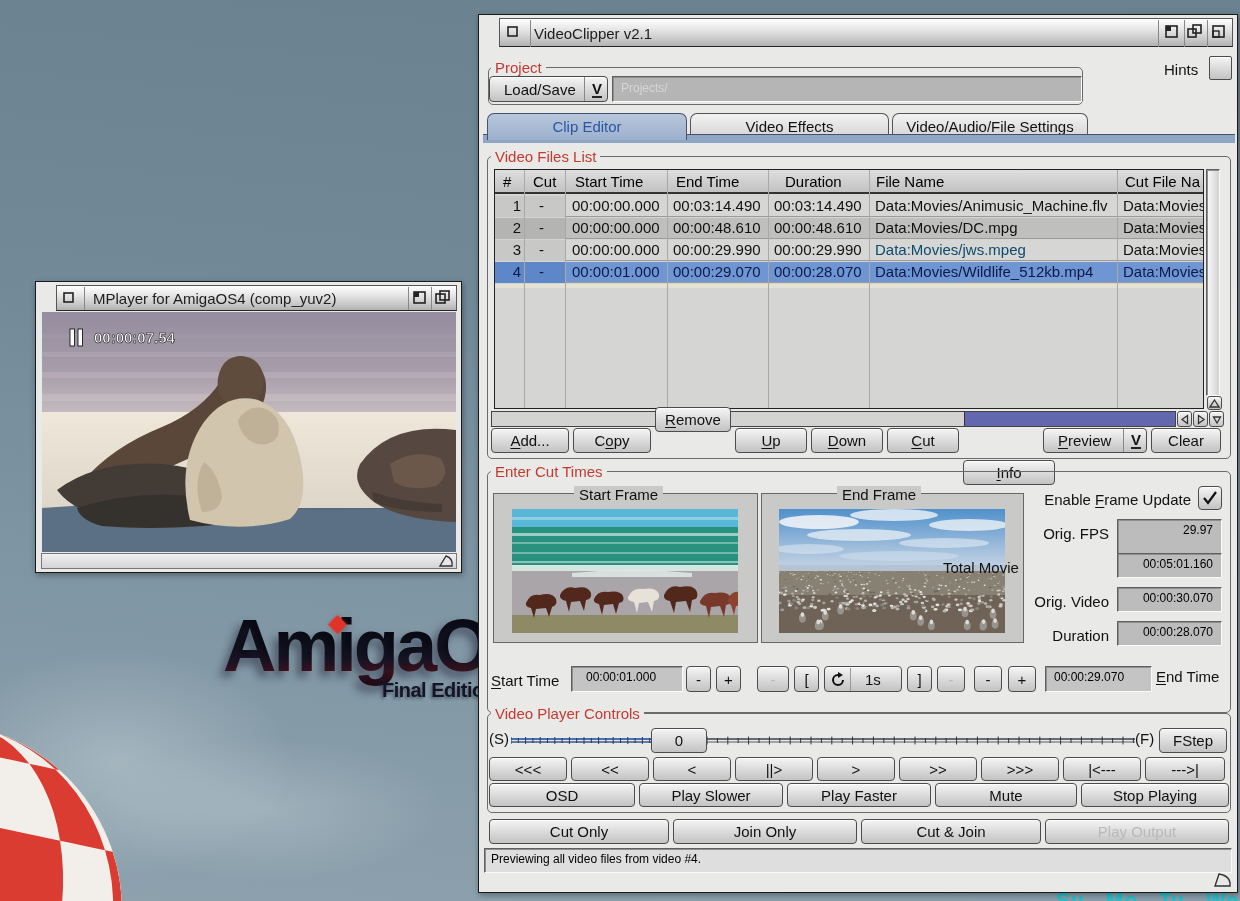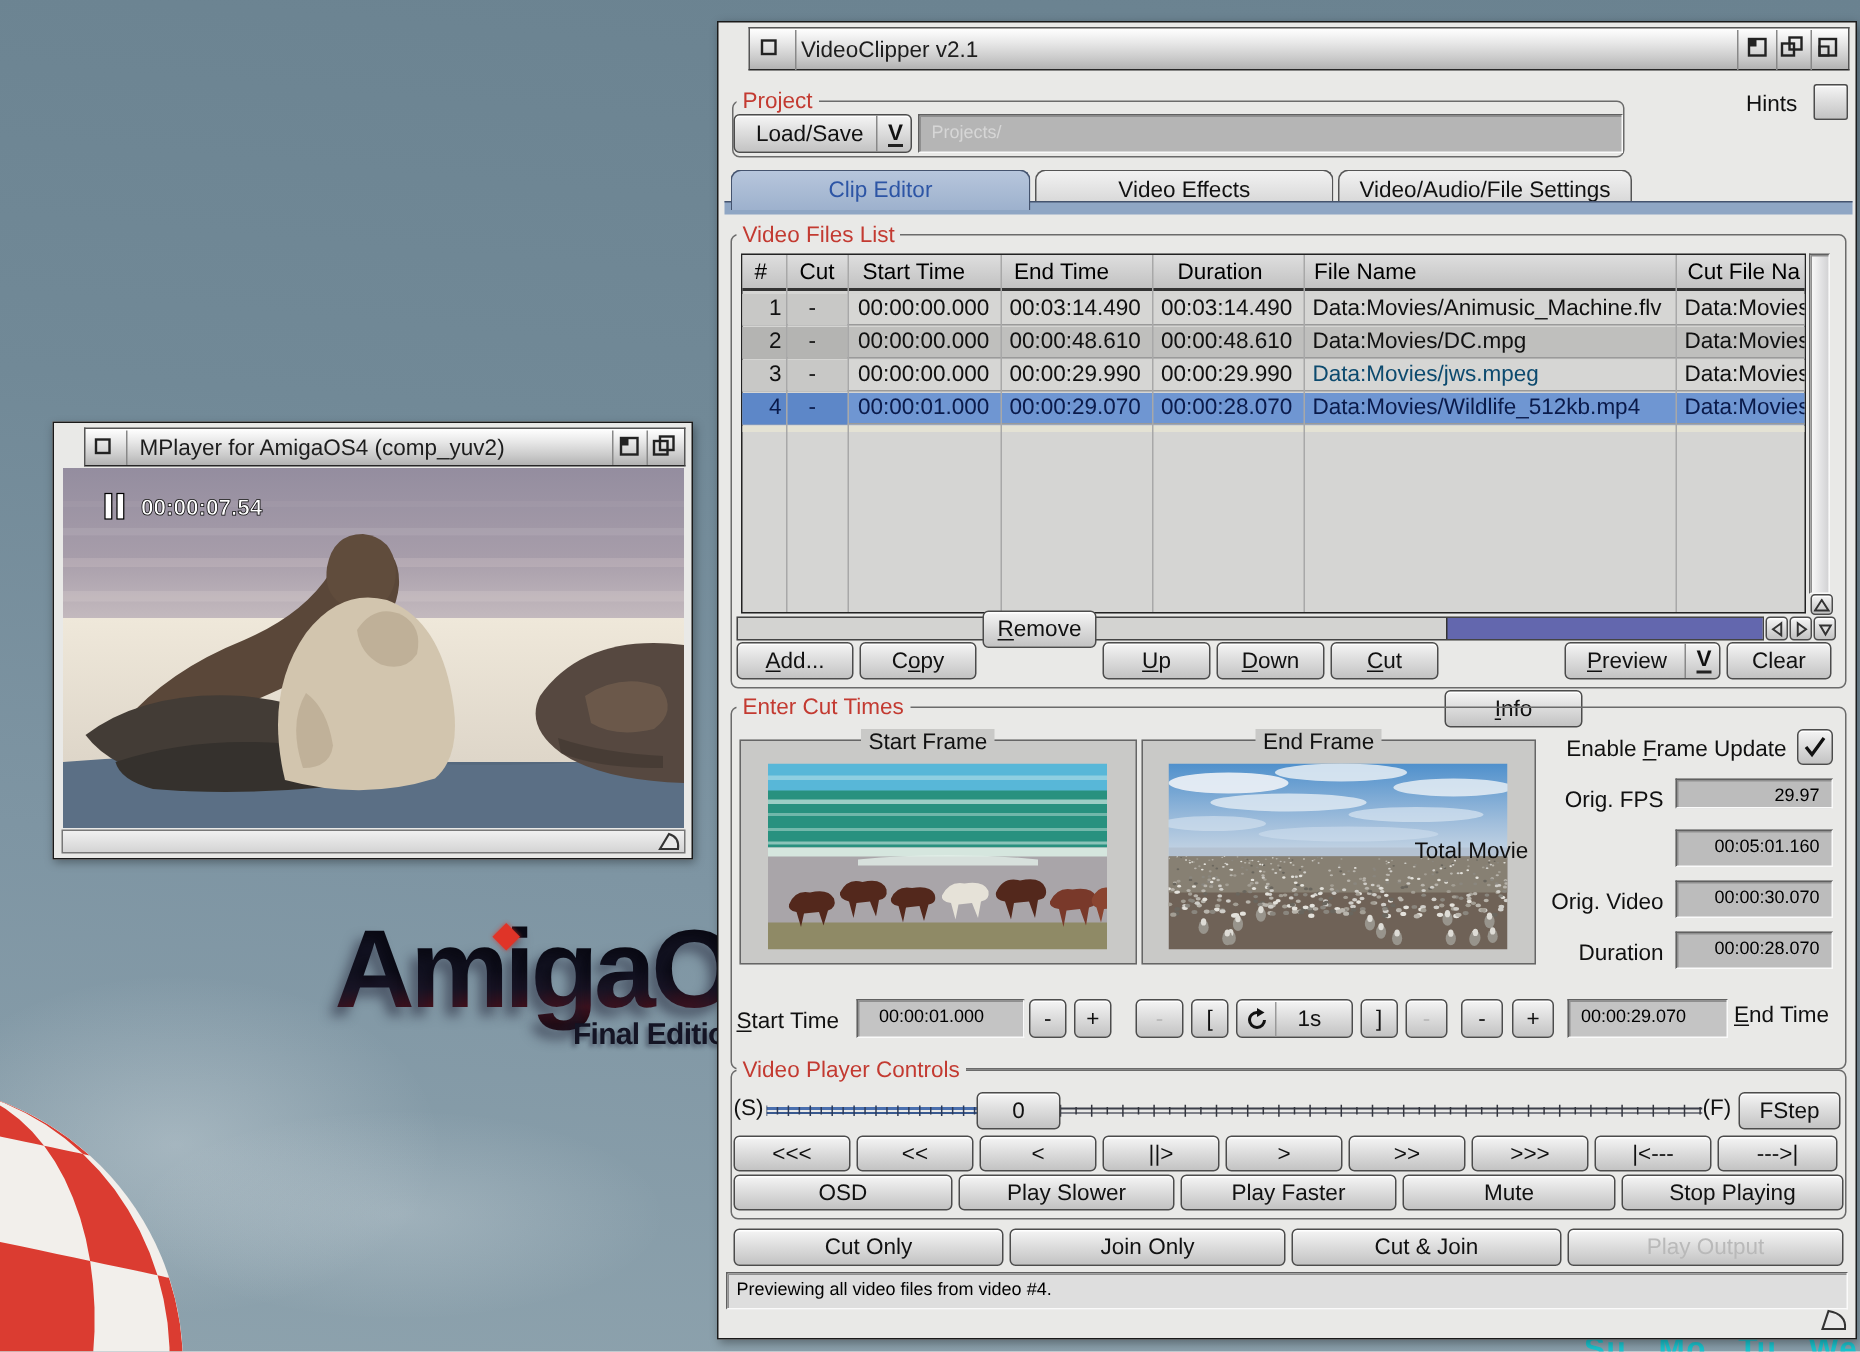--- a/index.html
+++ b/index.html
@@ -815,21 +815,21 @@
 <ellipse cx="216.1" cy="111.6" rx="1.8" ry="2.4" fill="#dedcd6"></ellipse>
   </svg>
 
   <div class="flab" style="left:440px;top:476px;width:272px;text-align:right;">Enable <u>F</u>rame Update</div>
   <div class="btn" style="left:719px;top:471px;width:24px;height:24px;">
       <svg width="18" height="18">
         <path d="M3,9 L7,14 L15,3" fill="none" stroke="#111" stroke-width="2.2"></path>
       </svg>
     </div>
   <div class="flab" style="left:500px;top:510px;width:130px;text-align:right;">Orig. FPS</div>
-  <div class="inset" style="left:638px;top:504px;width:105px;height:20px;">
+  <div class="inset" style="left:638px;top:504px;width:105px;height:36px;">
       <span style="position:absolute;right:8px;top:3px;color:#000;">29.97</span>
     </div>
   <div class="flab" style="left:464px;top:544px;width:150px;">Total Movie</div>
   <div class="inset" style="left:638px;top:538px;width:105px;height:25px;">
       <span style="position:absolute;right:8px;top:3px;color:#000;">00:05:01.160</span>
     </div>
   <div class="flab" style="left:480px;top:578px;width:150px;text-align:right;">Orig. Video</div>
   <div class="inset" style="left:638px;top:572px;width:105px;height:25px;">
       <span style="position:absolute;right:8px;top:3px;color:#000;">00:00:30.070</span>
     </div>

